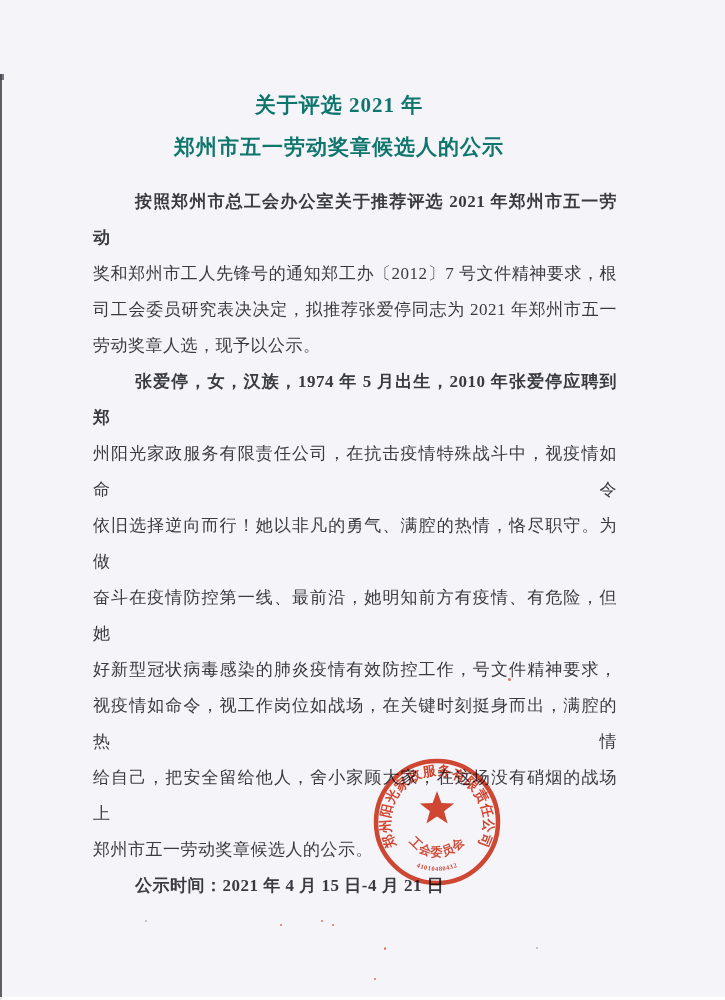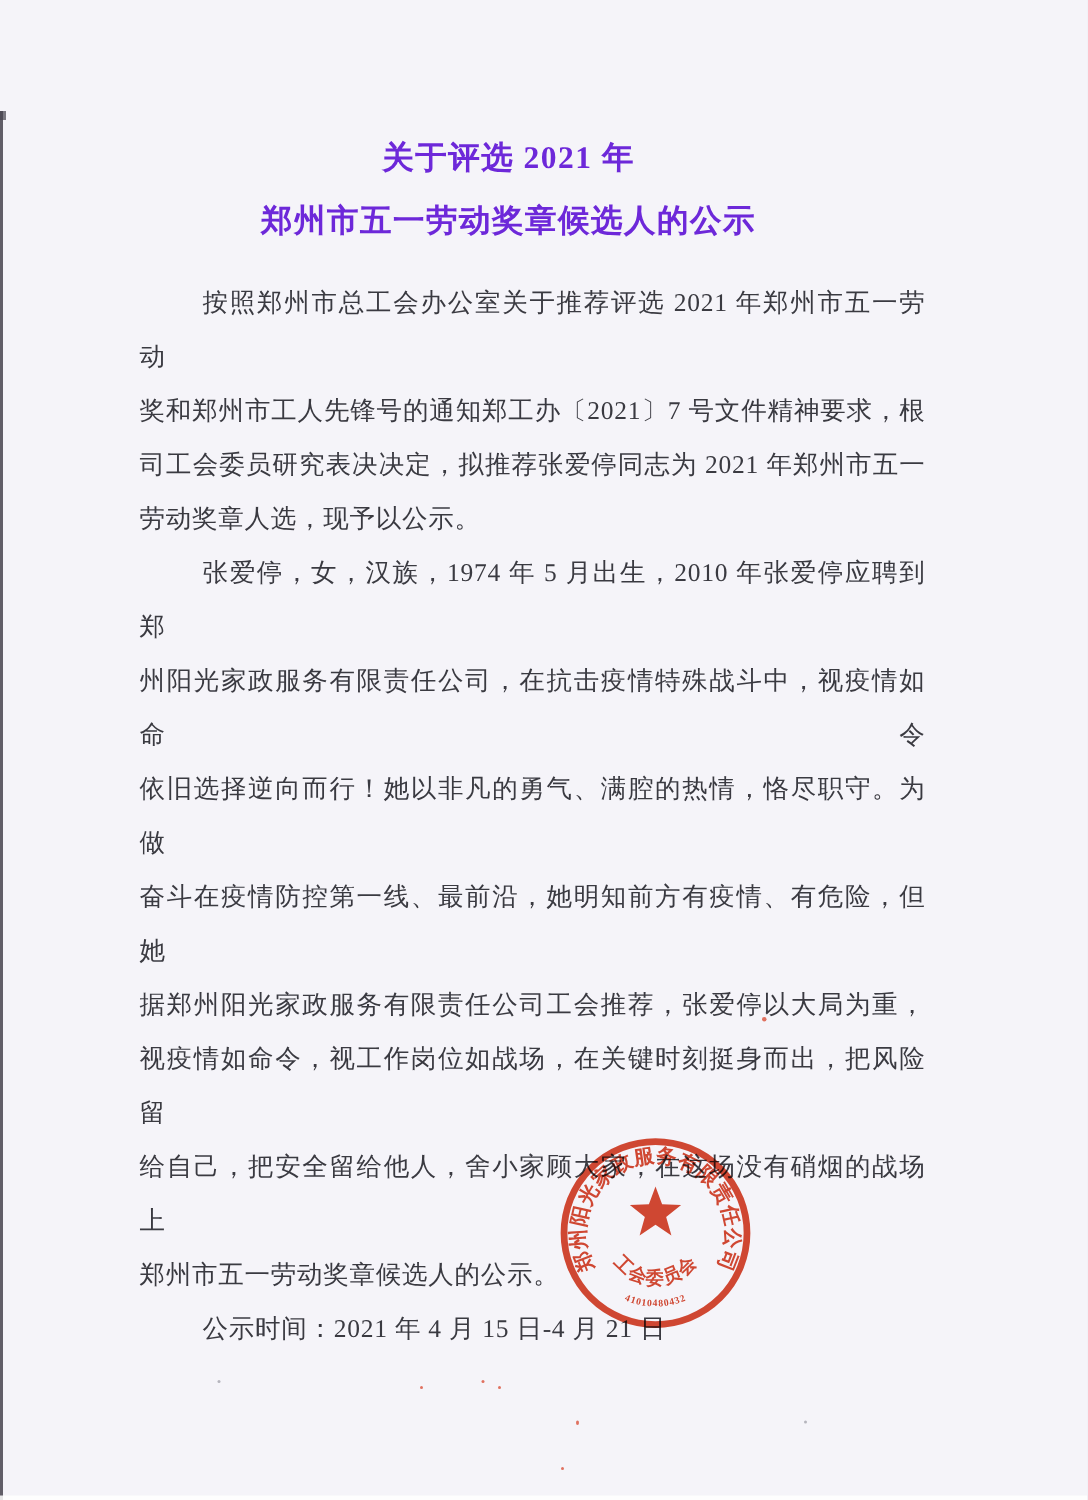--- a/index.html
+++ b/index.html
@@ -17,37 +17,37 @@
   }
   .content {
     position: relative;
     padding: 84px 108px 0 93px;
   }
   .title-block {
     position: relative;
     left: -16px;
     text-align: center;
     font-weight: bold;
-    color: #6d28d9;
+    color: #0f766e;
   }
   .title-line { font-size: 21px; line-height: 42px; letter-spacing: 1px; white-space: nowrap; }
   .doc-body { margin-top: 16px; }
   .para { margin: 0; }
   .line {
     font-size: 17px;
     line-height: 36px;
     white-space: nowrap;
     letter-spacing: 0.5px;
   }
   .line.fill {
     white-space: normal;
     text-align: justify;
     text-align-last: justify;
   }
-  .line.indent { text-indent: 42px; }
+  .line.indent { text-indent: 42px; font-weight: bold; }
   .seal {
     position: absolute;
     left: 367px; top: 752px;
     width: 140px; height: 140px;
     mix-blend-mode: multiply;
     opacity: 0.92;
     pointer-events: none;
   }
   .seal text { font-family: "Liberation Serif", "DejaVu Serif", serif; font-weight: bold; }
   .speck { position: absolute; border-radius: 50%; }
@@ -75,31 +75,31 @@
 
     <div class="title-block">
       <div class="title-line">关于评选 2021 年</div>
       <div class="title-line">郑州市五一劳动奖章候选人的公示</div>
     </div>
 
     <div class="doc-body">
 
     <div class="para">
           <div class="line indent fill">按照郑州市总工会办公室关于推荐评选 2021 年郑州市五一劳动</div>
-          <div class="line fill">奖和郑州市工人先锋号的通知郑工办〔2021〕7 号文件精神要求，根</div>
+          <div class="line fill">奖和郑州市工人先锋号的通知郑工办〔2012〕7 号文件精神要求，根</div>
           <div class="line fill">司工会委员研究表决决定，拟推荐张爱停同志为 2021 年郑州市五一</div>
           <div class="line">劳动奖章人选，现予以公示。</div>
         </div>
         <div class="para">
           <div class="line indent fill">张爱停，女，汉族，1974 年 5 月出生，2010 年张爱停应聘到郑</div>
           <div class="line fill">州阳光家政服务有限责任公司，在抗击疫情特殊战斗中，视疫情如命令</div>
           <div class="line fill">依旧选择逆向而行！她以非凡的勇气、满腔的热情，恪尽职守。为做</div>
           <div class="line fill">奋斗在疫情防控第一线、最前沿，她明知前方有疫情、有危险，但她</div>
-          <div class="line fill">据郑州阳光家政服务有限责任公司工会推荐，张爱停以大局为重，</div>
-          <div class="line fill">视疫情如命令，视工作岗位如战场，在关键时刻挺身而出，把风险留</div>
+          <div class="line fill">好新型冠状病毒感染的肺炎疫情有效防控工作，号文件精神要求，</div>
+          <div class="line fill">视疫情如命令，视工作岗位如战场，在关键时刻挺身而出，满腔的热情</div>
           <div class="line fill">给自己，把安全留给他人，舍小家顾大家，在这场没有硝烟的战场上</div>
           <div class="line">郑州市五一劳动奖章候选人的公示。</div>
         </div>
         <div class="para">
           <div class="line indent">公示时间：2021 年 4 月 15 日-4 月 21 日</div>
         </div>
       </div>
 
   </div>
 

